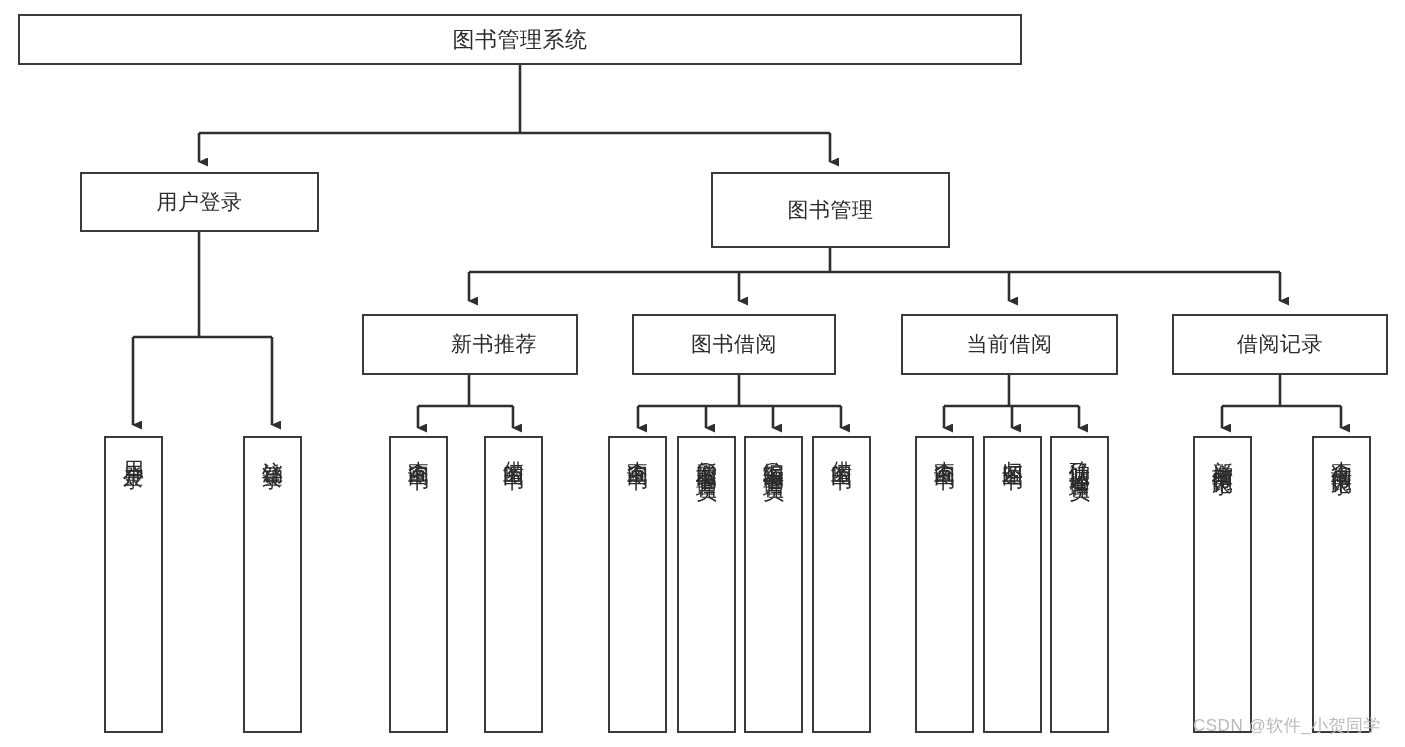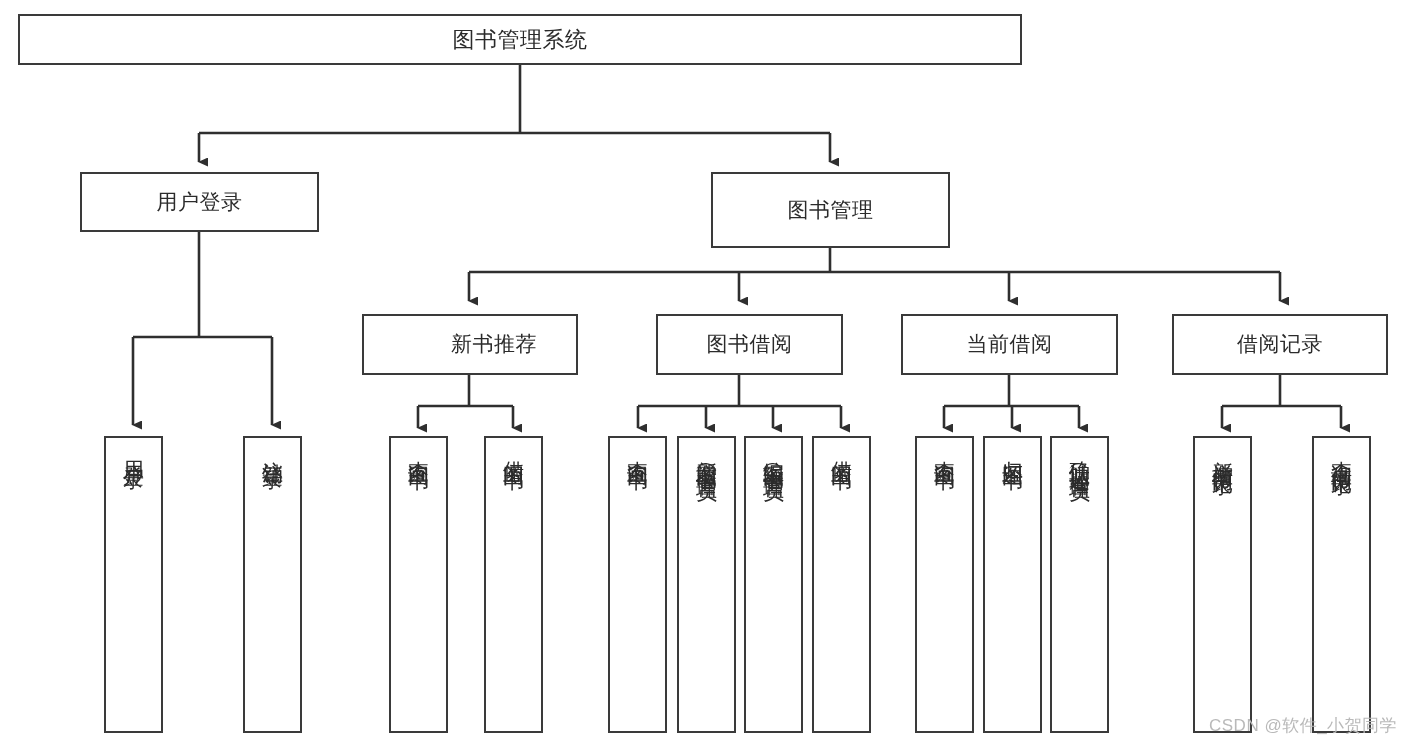--- a/index.html
+++ b/index.html
@@ -64,21 +64,20 @@
     line-height: 1.05;
     letter-spacing: 3px;
     white-space: nowrap;
   }
   .watermark {
     position: absolute;
     color: #b9b9b9;
     font-size: 17px;
     white-space: nowrap;
     letter-spacing: 0.5px;
-    margin-left: 16px;
   }
 </style>
 </head>
 <body>
 
 <div id="diagram-root">
 
   <svg id="edge-layer" viewBox="0 0 1405 747" width="1405" height="747" xmlns="http://www.w3.org/2000/svg">
     <defs>
       <marker id="arrowhead" markerWidth="9" markerHeight="10" refX="4.5" refY="9" orient="auto" markerUnits="userSpaceOnUse">
@@ -138,21 +137,21 @@
   <div class="node horizontal" style="left:80px; top:172px; width:239px; height:60px;">
     <span class="node-label">用户登录</span>
   </div>
   <div class="node horizontal" style="left:711px; top:172px; width:239px; height:76px;">
     <span class="node-label">图书管理</span>
   </div>
 
   <div class="node horizontal" style="left:362px; top:314px; width:216px; height:61px;padding-left:48px;">
     <span class="node-label">新书推荐</span>
   </div>
-  <div class="node horizontal" style="left:632px; top:314px; width:187px; height:61px;margin-left:24px;">
+  <div class="node horizontal" style="left:632px; top:314px; width:204px; height:61px;">
     <span class="node-label">图书借阅</span>
   </div>
   <div class="node horizontal" style="left:901px; top:314px; width:217px; height:61px;">
     <span class="node-label">当前借阅</span>
   </div>
   <div class="node horizontal" style="left:1172px; top:314px; width:216px; height:61px;">
     <span class="node-label">借阅记录</span>
   </div>
 
   <div class="node vertical" style="left:104px; top:436px; width:59px; height:297px;">

